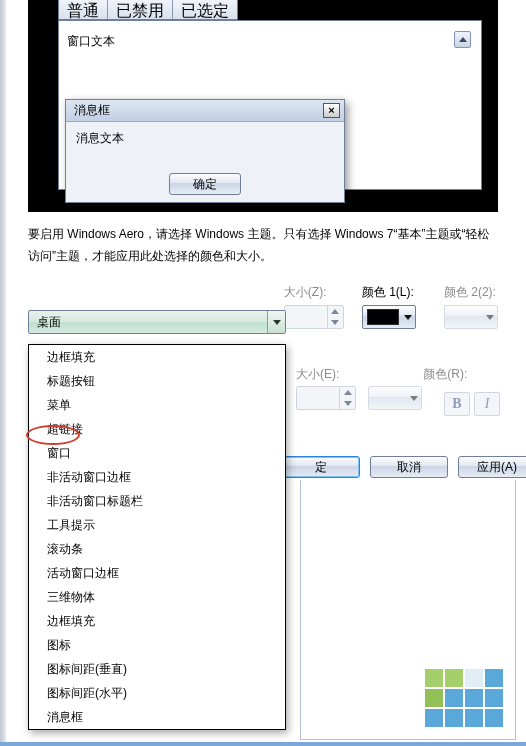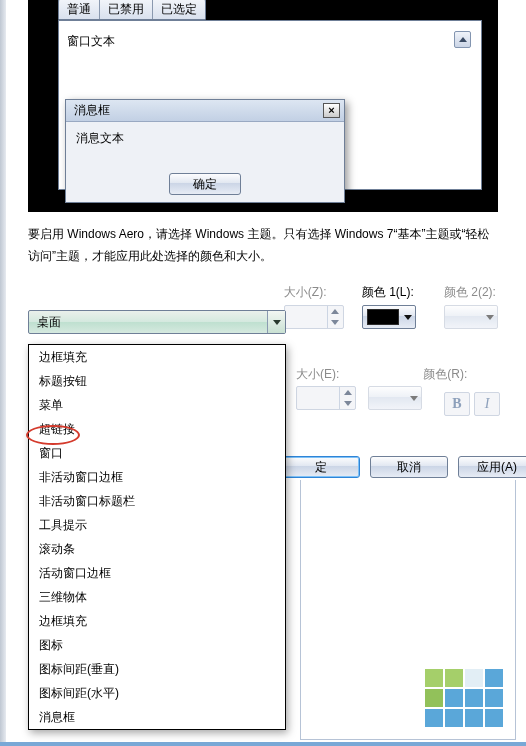--- a/index.html
+++ b/index.html
@@ -30,21 +30,21 @@
     background: linear-gradient(#cfd6e0,#a8b4c6);
     border: 1px solid #6f7f97;
     border-radius: 4px 4px 0 0;
     padding: 2px 0 0 0;
     height: 24px;
   }
   .preview-tabstrip .tab {
     padding: 2px 8px 4px 8px;
     border-right: 1px solid #8a99af;
     background: linear-gradient(#f2f5fa,#d9e1ee);
-    font-size: 12px;
+    font-size: 16px;
   }
   .preview-tabstrip .tab:first-child { border-radius: 4px 0 0 0; }
   .preview-tabstrip .tab:last-child { border-right: none; border-radius: 0 4px 0 0; }
   .preview-inner1 {
     position: absolute;
     left: 30px; top: 20px;
     width: 424px; height: 170px;
     background: #fff;
     border: 1px solid #6f7f97;
     border-top: 1px solid #6f7f97;
@@ -246,21 +246,21 @@
   .dropdown{
     position:absolute;
     left:28px; top:344px;
     width:258px;
     border:1px solid #000;
     background:#fff;
     box-shadow:2px 3px 8px rgba(0,0,0,0.35);
     z-index:50;
   }
   .dropdown .opt{
-    padding:3px 8px 3px 10px;
+    padding:3px 8px 3px 18px;
     font-size:12px;
     line-height:1.5;
     white-space:nowrap;
   }
   
   .callout{
     position:absolute;
     left:26px; top:425px;
     width:54px;height:20px;
     border:2px solid #d43a2c;

